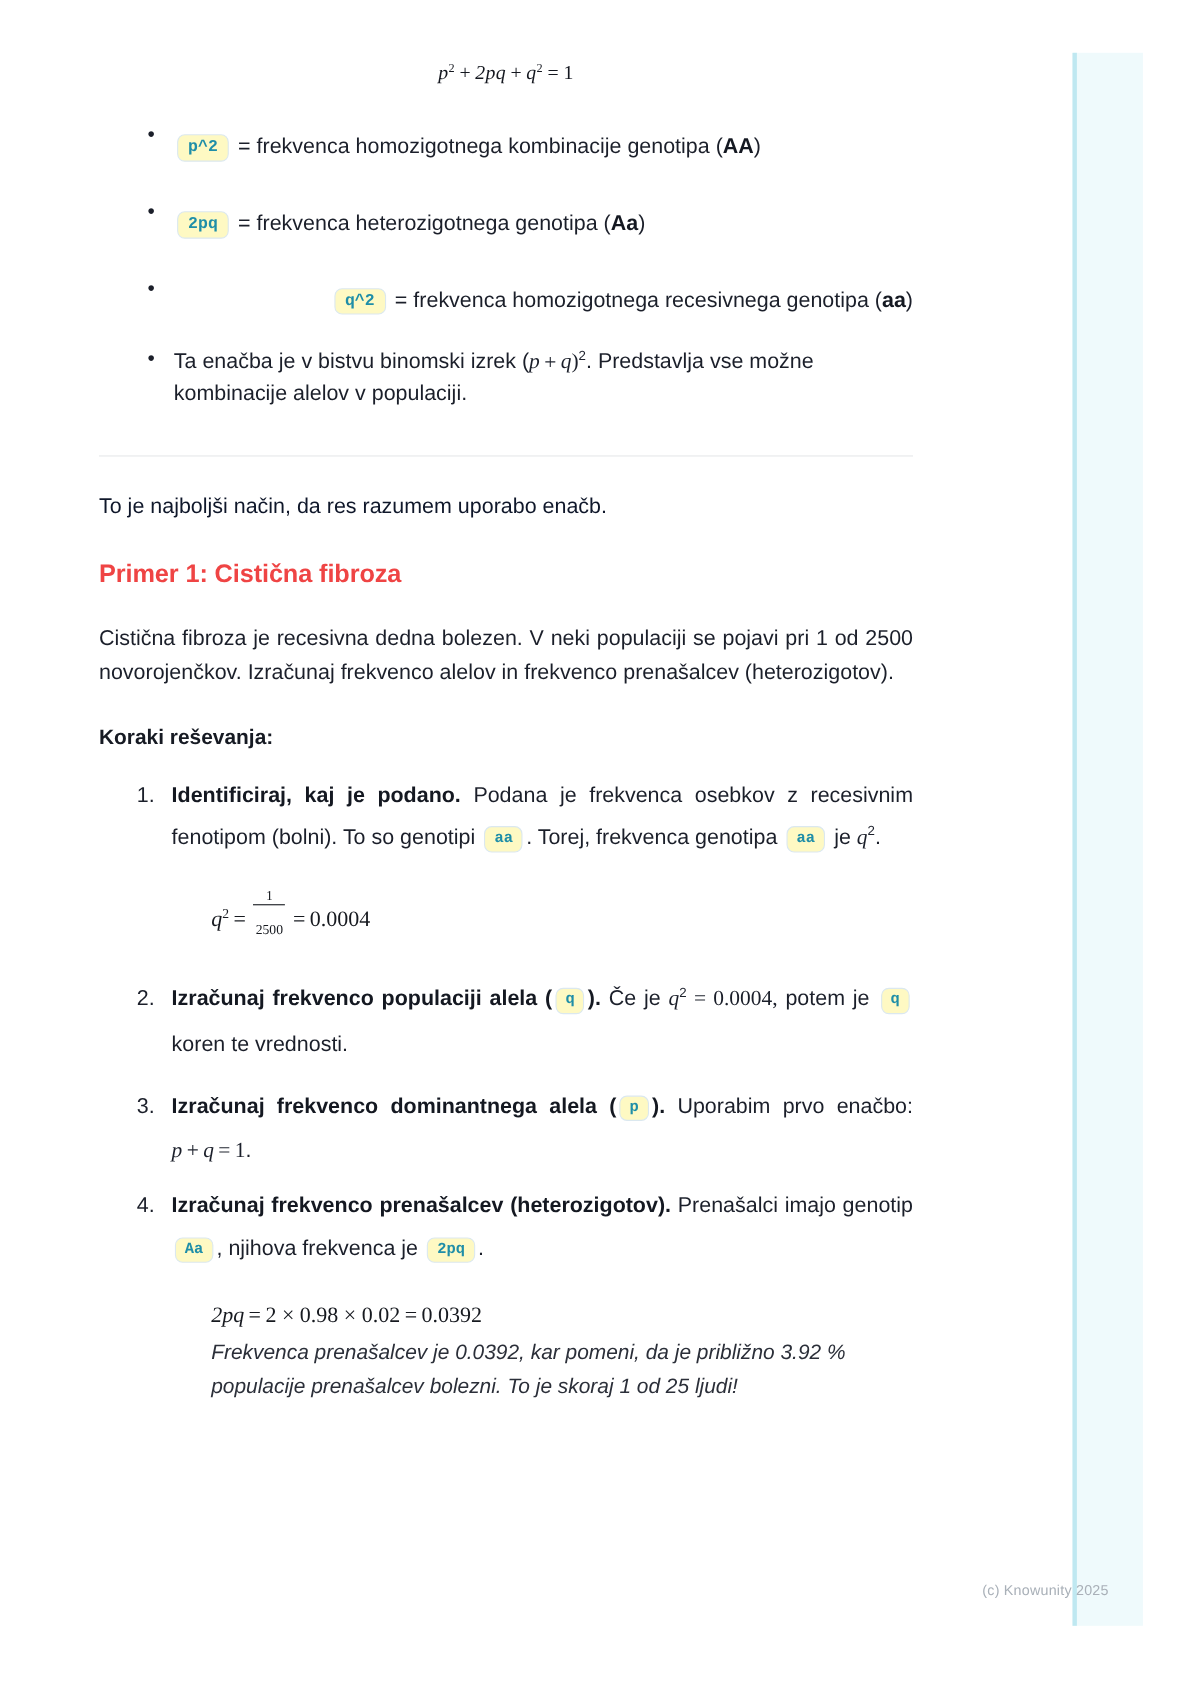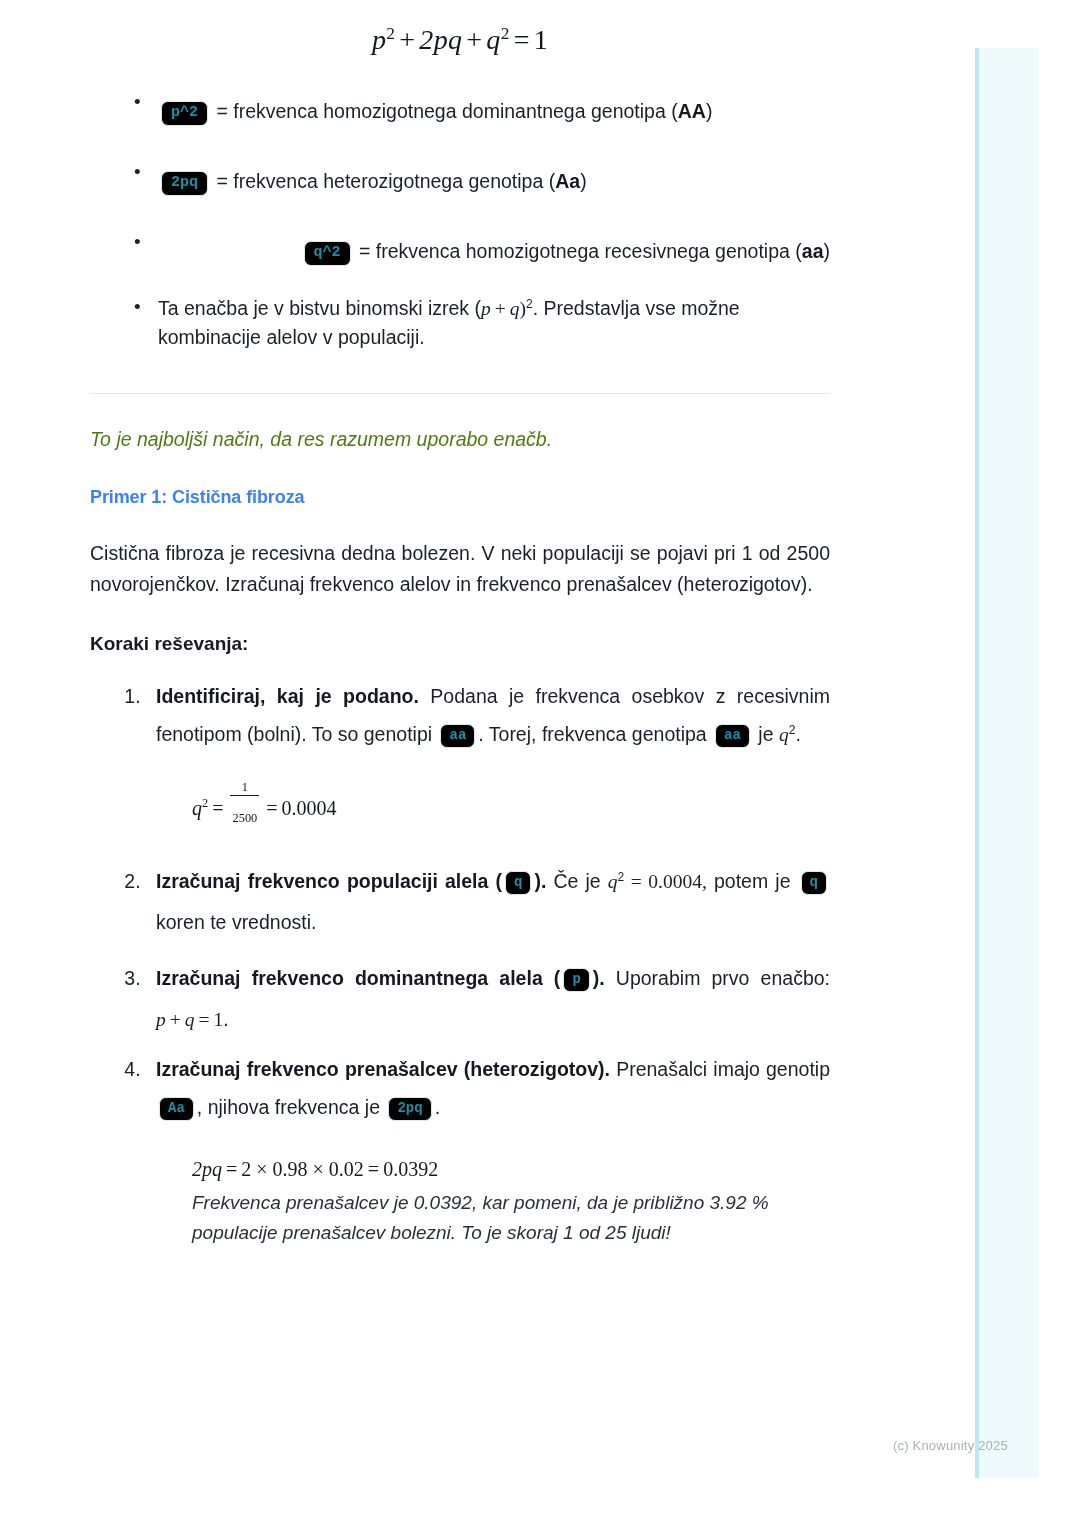--- a/index.html
+++ b/index.html
@@ -38,23 +38,23 @@
 
   .content {
     margin: 0 90px;
     width: 740px;
   }
 
   
   .display-eq {
     text-align: center;
     font-family: "Liberation Serif", serif;
-    font-size: 28px;
+    font-size: 18px;
     color: #14171f;
-    padding-top: 24px;
+    padding-top: 56px;
     letter-spacing: .3px;
   }
   .mi { font-style: italic; font-family: "Liberation Serif", serif; }
   .mn { font-style: normal; font-family: "Liberation Serif", serif; }
   sup.expn { font-size: .62em; vertical-align: super; font-style: normal; }
   .op { padding: 0 4px; }
 
   
   ul.bullets {
     list-style: none;
@@ -75,21 +75,21 @@
     left: 44px;
     top: -1px;
     font-size: 19px;
     color: #1b1f2a;
   }
   ul.bullets > li.tight { margin-bottom: 16px; text-align: right; }
 
   
   .chip {
     display: inline-block;
-    background: #000000;
+    background: #fef9c3;
     border: 1px solid #dbe8ef;
     border-radius: 7px;
     color: #1f8ea8;
     font-family: "Liberation Mono", monospace;
     font-size: 15px;
     font-weight: 700;
     padding: 3px 9px 4px 9px;
     line-height: 1.05;
     vertical-align: 2px;
     margin: 12px 3px;
@@ -112,28 +112,27 @@
     color: #27c6e3;
     font-size: 32px;
     font-weight: 800;
     letter-spacing: -0.3px;
     margin: 36px 0 0 0;
   }
   p.lead {
     font-size: 19.5px;
     line-height: 1.5;
     margin: 31px 0 0 0;
-    color: #4d7c0f;
-    font-style: italic;
+    color: #0f172a;
   }
   h3.sub {
-    font-size: 18px;
+    font-size: 23px;
     font-weight: 800;
     margin: 33px 0 0 0;
-    color: #3b82f6;
+    color: #ef4444;
     letter-spacing: -0.1px;
   }
   p.body {
     font-size: 19.5px;
     line-height: 1.58;
     margin: 30px 0 0 0;
     text-align: justify;
     color: #1b1f2a;
   }
   h4.steps-title {
@@ -218,21 +217,21 @@
 
 <div class="page">
   <div class="content">
 
     <div class="display-eq">
       <span class="mi">p</span><sup class="expn">2</sup><span class="op mn">+</span><span class="mi">2pq</span><span class="op mn">+</span><span class="mi">q</span><sup class="expn">2</sup><span class="op mn">=</span><span class="mn">1</span>
     </div>
 
     <ul class="bullets">
       <li>
-        <span class="chip">p^2</span><span> = frekvenca homozigotnega dominantnega genotipa (</span><span class="b">AA</span><span>)</span>
+        <span class="chip">p^2</span><span> = frekvenca homozigotnega kombinacije genotipa (</span><span class="b">AA</span><span>)</span>
       </li>
       <li>
         <span class="chip">2pq</span><span> = frekvenca heterozigotnega genotipa (</span><span class="b">Aa</span><span>)</span>
       </li>
       <li class="tight">
         <span class="chip">q^2</span><span> = frekvenca homozigotnega recesivnega genotipa (</span><span class="b">aa</span><span>)</span>
       </li>
       <li>
         <span>Ta enačba je v bistvu binomski izrek (</span><span class="mi">p</span><span class="op mn">+</span><span class="mi">q</span><span class="mn">)</span><sup class="expn">2</sup><span>. Predstavlja vse možne kombinacije alelov v populaciji.</span>
       </li>

